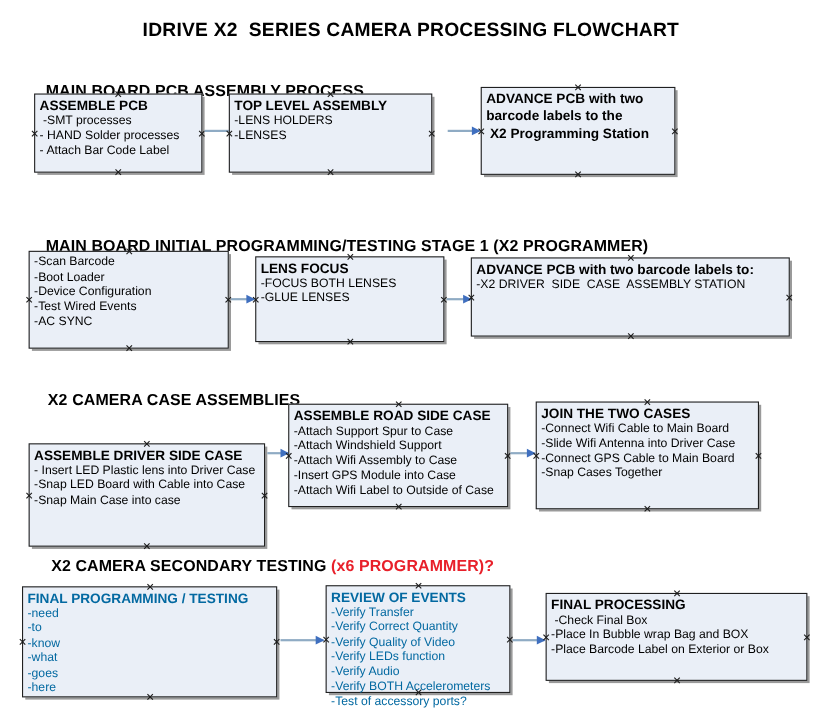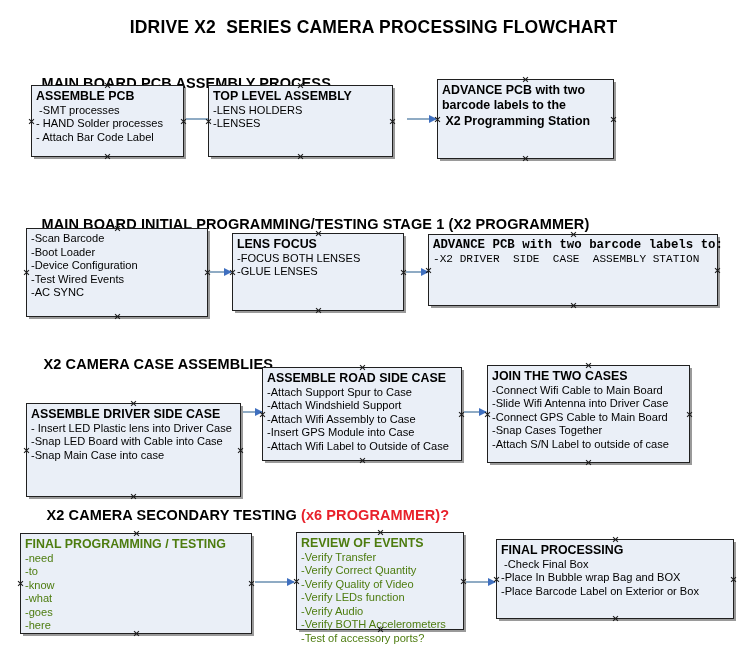--- a/index.html
+++ b/index.html
@@ -47,21 +47,21 @@
     font-weight:bold;
     line-height:14.5px;
     white-space:pre;
     margin-bottom:0px;
   }
   .box .bx-line{
     font-size:11.1px;
     line-height:13.6px;
     white-space:pre;
   }
-  .box.redtext .bx-title,.box.redtext .bx-line{color:#4d7c0f;}
+  .box.redtext .bx-title,.box.redtext .bx-line{color:#0369a1;}
   .box.allbold .bx-line{font-weight:bold;font-size:12.4px;line-height:15.4px;}
 
   
   .hdl{
     position:absolute;
     width:7px;height:7px;
     pointer-events:none;
   }
   .hdl::before,.hdl::after{
     content:"";position:absolute;left:0;top:3px;
@@ -161,21 +161,21 @@
     <span class="hdl t"></span>
     <span class="hdl b"></span>
     <span class="hdl l"></span>
     <span class="hdl r"></span>
   </div>
 
   <div class="conn" style="left:406px;top:271px;width:22px;">
     <span class="head"></span>
   </div>
 
-  <div class="box" style="left:428px;top:234px;width:290px;height:72px;font-family:Liberation Mono, monospace;">
+  <div class="box" style="left:428px;top:234px;width:290px;height:72px;">
     <div class="bx-title">ADVANCE PCB with two barcode labels to:</div>
     <div class="bx-line">-X2 DRIVER  SIDE  CASE  ASSEMBLY STATION</div>
     <span class="hdl t"></span>
     <span class="hdl b"></span>
     <span class="hdl l"></span>
     <span class="hdl r"></span>
   </div>
 
   <div class="section-head" style="left:27px;top:340px;">
     <span>X2 CAMERA CASE ASSEMBLIES</span>
@@ -212,21 +212,20 @@
   <div class="conn" style="left:464px;top:411px;width:22px;">
     <span class="head"></span>
   </div>
 
   <div class="box" style="left:487px;top:365px;width:203px;height:98px;">
     <div class="bx-title">JOIN THE TWO CASES</div>
     <div class="bx-line">-Connect Wifi Cable to Main Board</div>
     <div class="bx-line">-Slide Wifi Antenna into Driver Case</div>
     <div class="bx-line">-Connect GPS Cable to Main Board</div>
     <div class="bx-line">-Snap Cases Together</div>
-    <div class="bx-line">-Attach S/N Label to outside of case</div>
     <span class="hdl t"></span>
     <span class="hdl b"></span>
     <span class="hdl l"></span>
     <span class="hdl r"></span>
   </div>
 
   <div class="section-head" style="left:30px;top:491px;">
     <span>X2 CAMERA SECONDARY TESTING </span><span class="accent">(x6 PROGRAMMER)?</span>
   </div>
 

